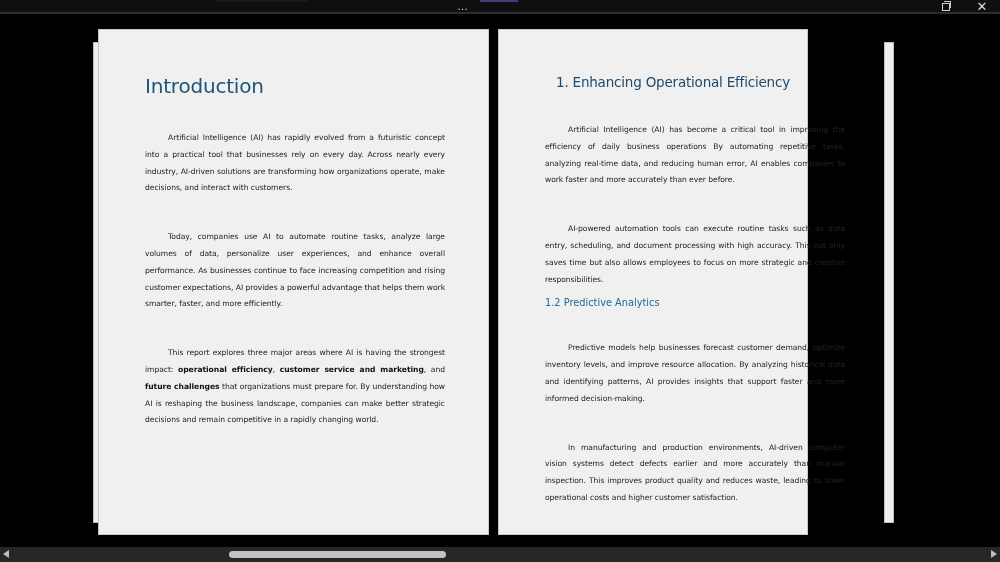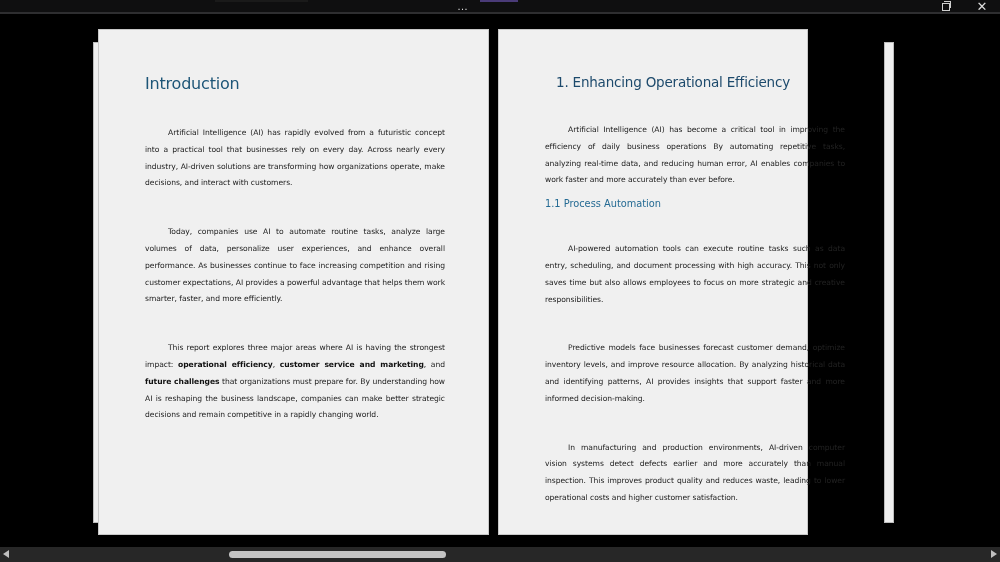--- a/index.html
+++ b/index.html
@@ -47,21 +47,21 @@
   }
   .page-left { left: 98px; width: 391px; }
   .page-right { left: 498px; width: 310px; }
 
   .content { position: absolute; left: 46px; width: 300px; color: #1f1f1f; }
   .page-left .content { top: 44px; }
   .page-right .content { top: 44px; }
 
   h1.title-left {
     font-family: "DejaVu Sans", sans-serif; font-weight: normal;
-    font-size: 16px; color: #1d5577; letter-spacing: -0.2px; margin-bottom: 4px;
+    font-size: 20px; color: #1d5577; letter-spacing: -0.2px; margin-bottom: 4px;
   }
   h1.title-right {
     font-family: "DejaVu Sans", sans-serif; font-weight: normal;
     font-size: 13.5px; color: #1d4a6c; letter-spacing: -0.2px; margin: 0 0 10px 11px;
   }
   h2.sub {
     font-family: "DejaVu Sans", sans-serif; font-weight: normal;
     font-size: 9.8px; color: #246a93; margin: 9px 0 8px 0;
   }
   p.body {
@@ -112,24 +112,24 @@
       <p class="body">Today, companies use AI to automate routine tasks, analyze large volumes of data, personalize user experiences, and enhance overall performance. As businesses continue to face increasing competition and rising customer expectations, AI provides a powerful advantage that helps them work smarter, faster, and more efficiently.</p>
       <p class="body"><span>This report explores three major areas where AI is having the strongest impact: </span><b>operational efficiency</b><span>, </span><b>customer service and marketing</b><span>, and </span><b>future challenges</b><span> that organizations must prepare for. By understanding how AI is reshaping the business landscape, companies can make better strategic decisions and remain competitive in a rapidly changing world.</span></p>
     </div>
   </div>
 
   <div class="page page-right">
     <div class="content">
       <h1 class="title-right">1. Enhancing Operational Efficiency</h1>
       <p class="body"><span>Artificial Intelligence (AI) has become a critical tool in improving the efficiency of daily business operations </span><span class="squiggle">By</span><span> automating repetitive tasks, analyzing real-time data, and reducing human error, AI enables companies to work faster and more accurately than ever before.</span></p>
 
-      <h2 class="sub">1.1 Process Automation</h2>
       <p class="body">AI-powered automation tools can execute routine tasks such as data entry, scheduling, and document processing with high accuracy. This not only saves time but also allows employees to focus on more strategic and creative responsibilities.</p>
 
-      <p class="body">Predictive models face businesses forecast customer demand, optimize inventory levels, and improve resource allocation. By analyzing historical data and identifying patterns, AI provides insights that support faster and more informed decision-making.</p>
+      <h2 class="sub">1.2 Predictive Analytics</h2>
+      <p class="body">Predictive models help businesses forecast customer demand, optimize inventory levels, and improve resource allocation. By analyzing historical data and identifying patterns, AI provides insights that support faster and more informed decision-making.</p>
 
       <p class="body">In manufacturing and production environments, AI-driven computer vision systems detect defects earlier and more accurately than manual inspection. This improves product quality and reduces waste, leading to lower operational costs and higher customer satisfaction.</p>
     </div>
   </div>
 </div>
 
 <div class="hscroll">
   <div class="arrow-left"></div>
   <div class="thumb"></div>
   <div class="arrow-right"></div>

